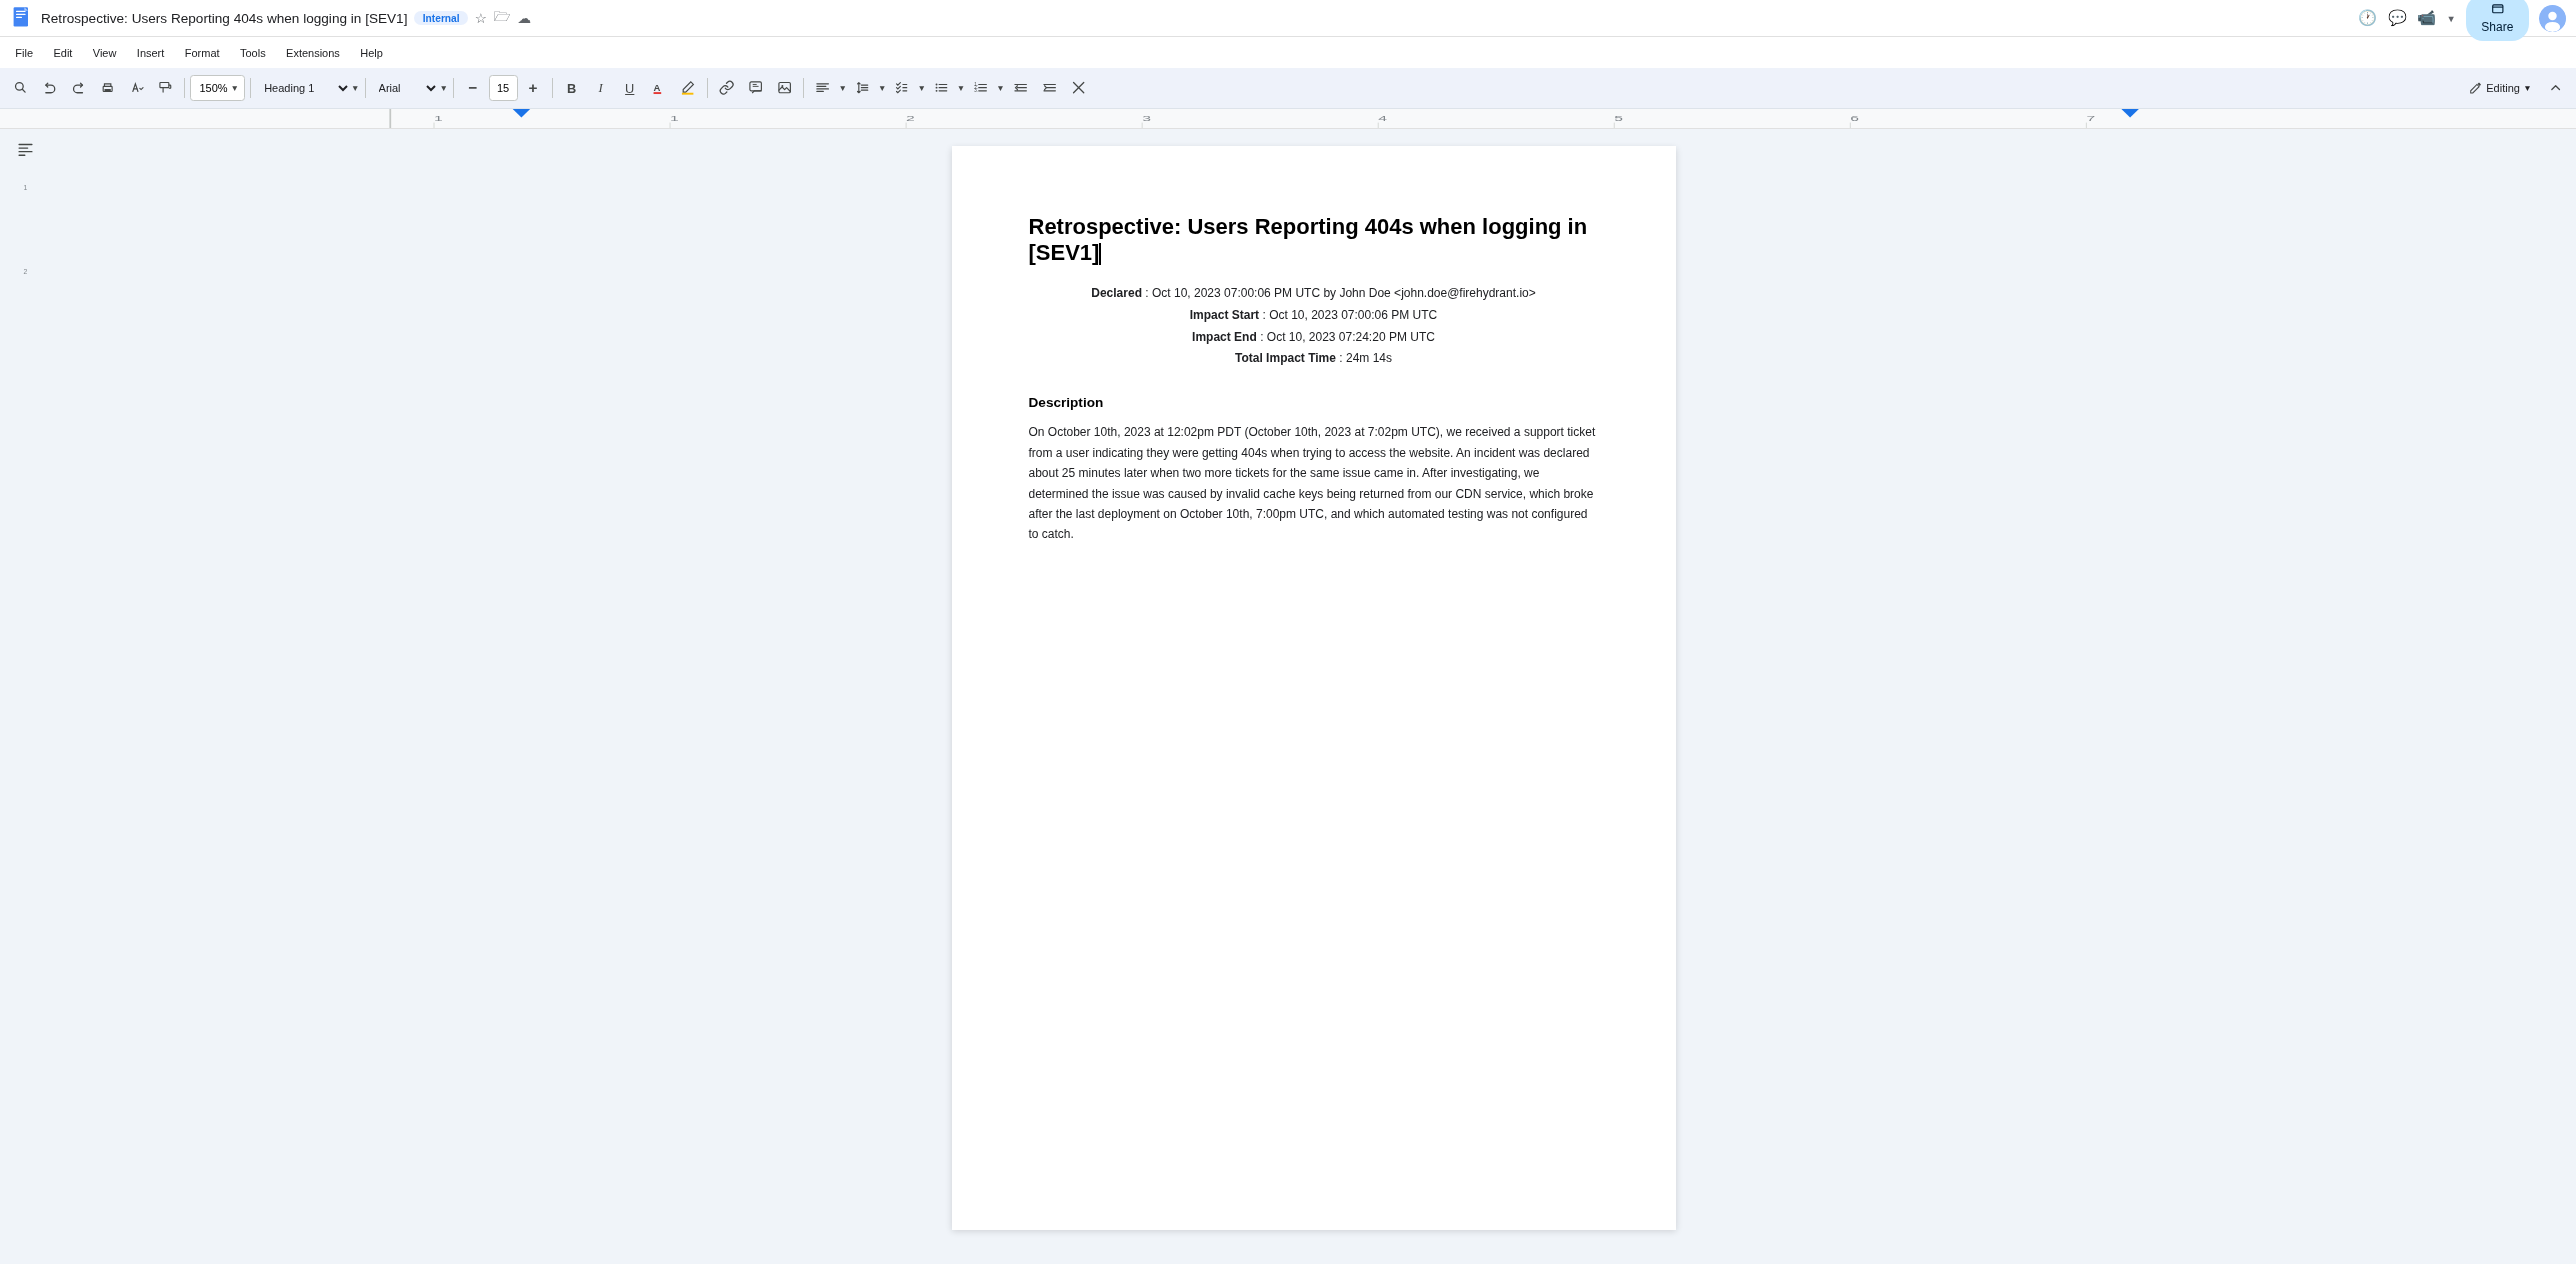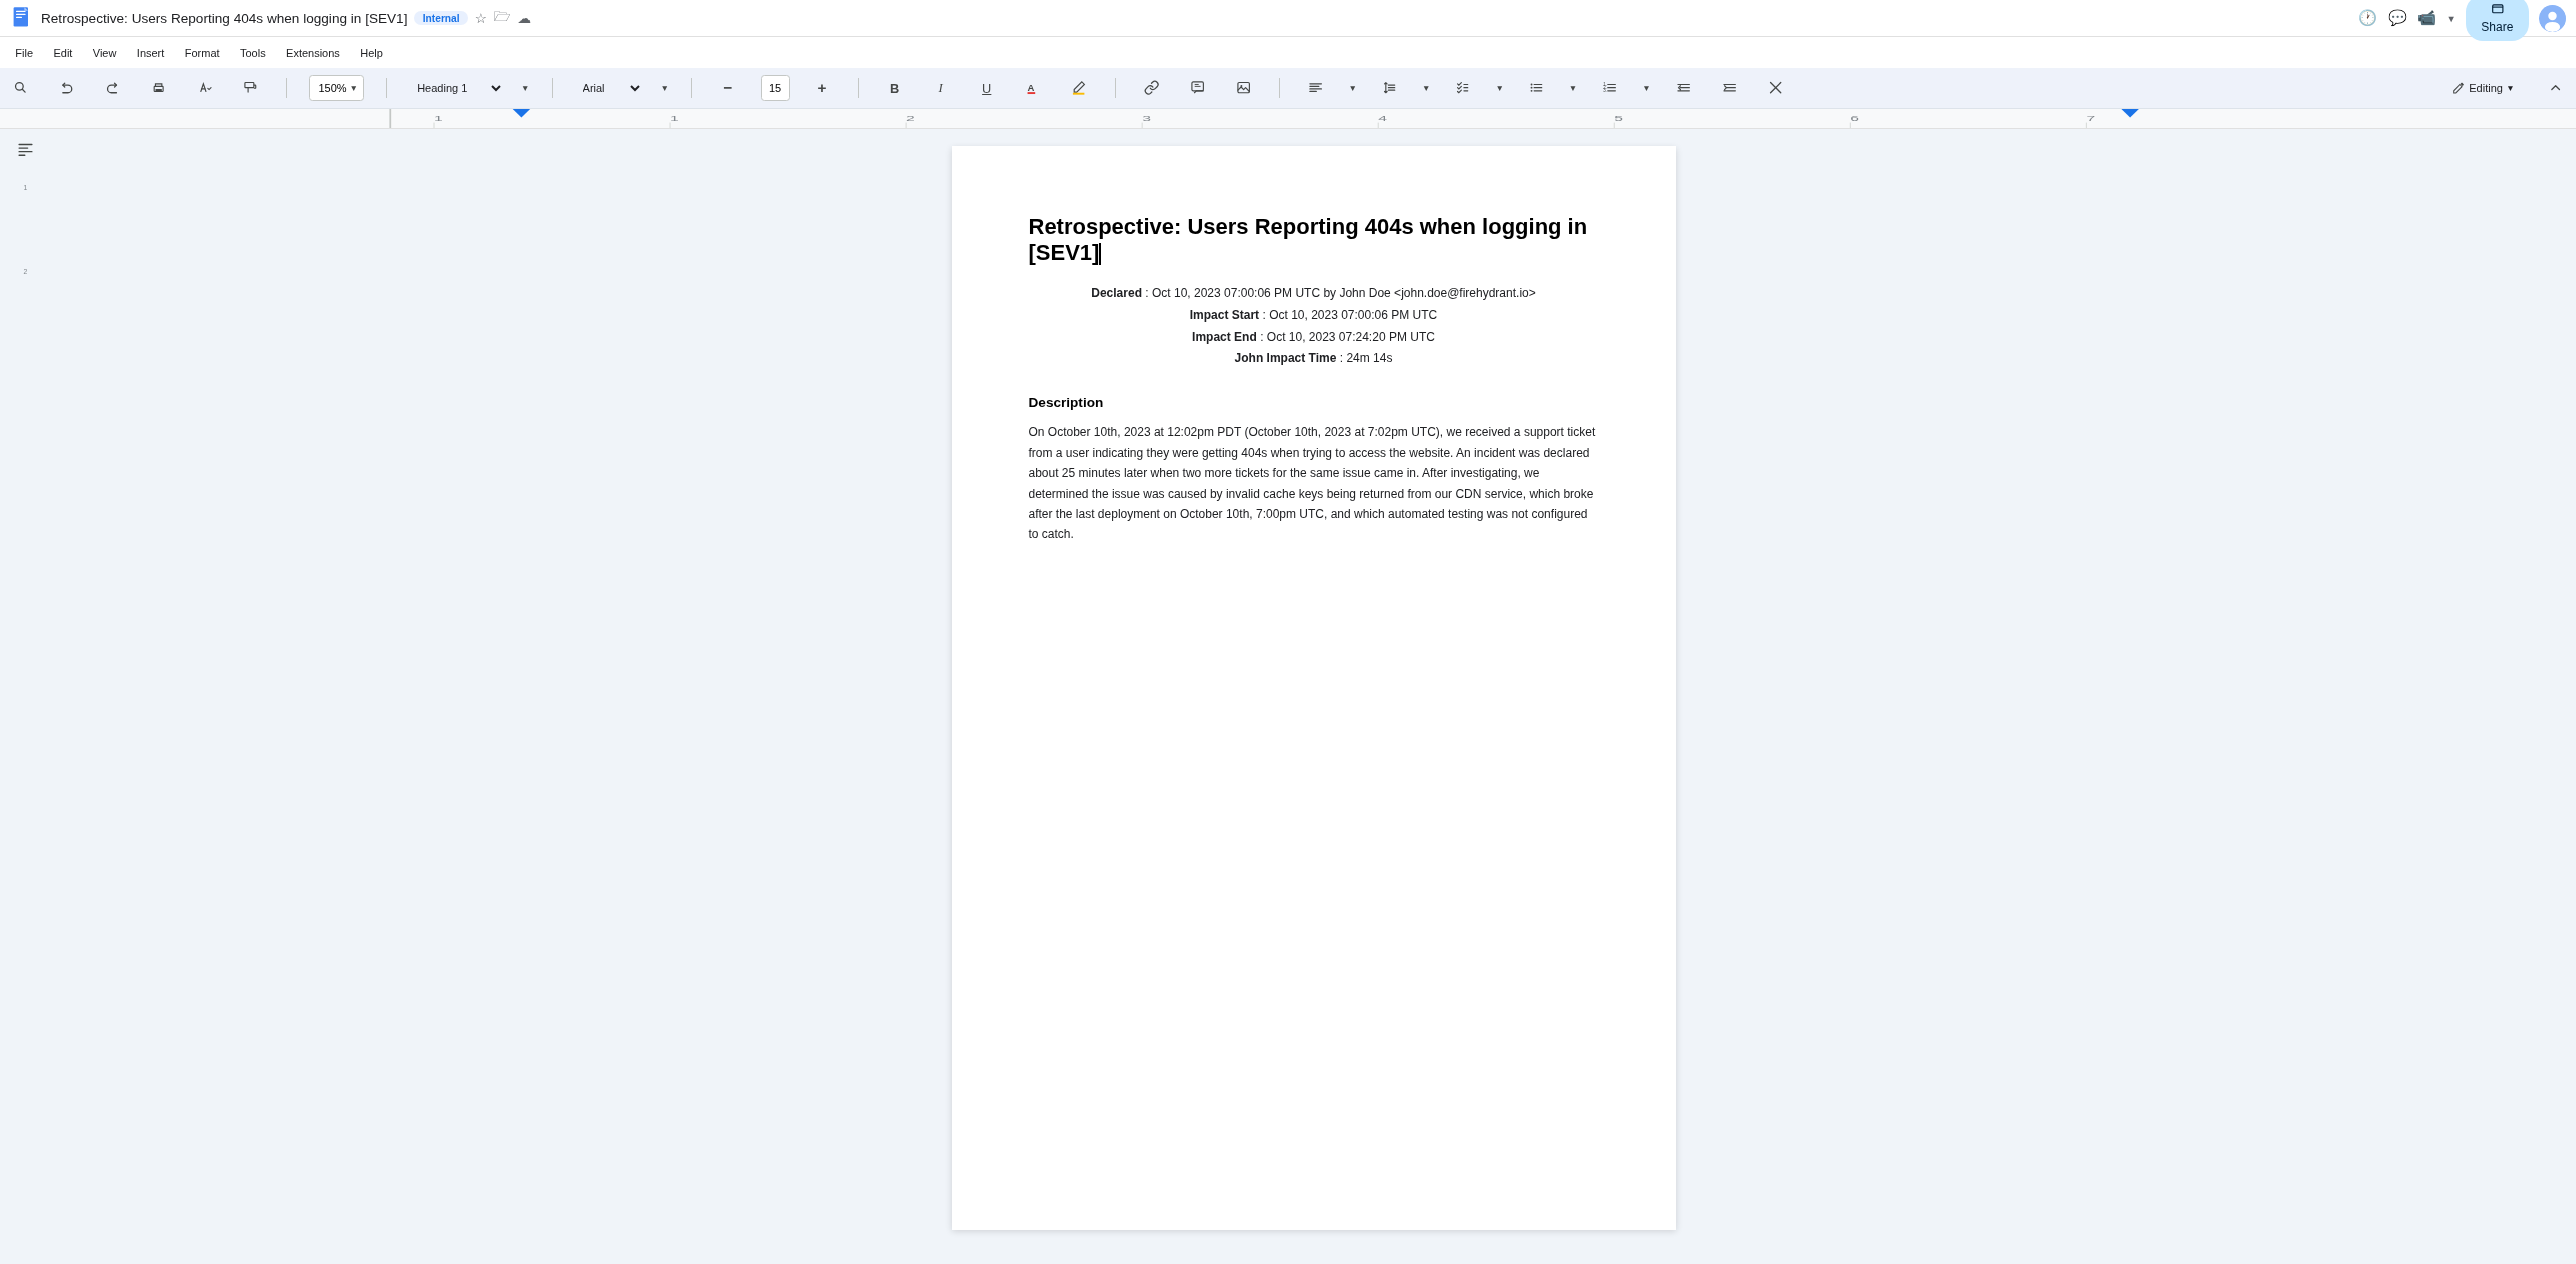--- a/index.html
+++ b/index.html
@@ -84,21 +84,21 @@
       cursor: pointer;
     }
 
     
     .toolbar {
       display: flex;
       align-items: center;
       background: #eef2fa;
       padding: 3.4px 6.8px;
       height: 41px;
-      gap: 19px;
+      gap: 2px;
       border-bottom: 0.9px solid #dde3ea;
       flex-wrap: nowrap;
       overflow: hidden;
     }
     .toolbar-btn {
       display: flex;
       align-items: center;
       justify-content: center;
       width: 27px;
       height: 27px;
@@ -600,21 +600,21 @@
           <strong>Impact Start</strong>
           <span>: </span>
           <span>Oct 10, 2023 07:00:06 PM UTC</span>
         </p>
         <p>
           <strong>Impact End</strong>
           <span>: </span>
           <span>Oct 10, 2023 07:24:20 PM UTC</span>
         </p>
         <p>
-          <strong>John Impact Time</strong>
+          <strong>Total Impact Time</strong>
           <span>: </span>
           <span>24m 14s</span>
         </p>
       </div>
 
       <div class="doc-section-heading">Description</div>
 
       <p class="doc-paragraph">On October 10th, 2023 at 12:02pm PDT (October 10th, 2023 at 7:02pm UTC), we received a support ticket from a user indicating they were getting 404s when trying to access the website. An incident was declared about 25 minutes later when two more tickets for the same issue came in. After investigating, we determined the issue was caused by invalid cache keys being returned from our CDN service, which broke after the last deployment on October 10th, 7:00pm UTC, and which automated testing was not configured to catch.</p>
 
     </div>

